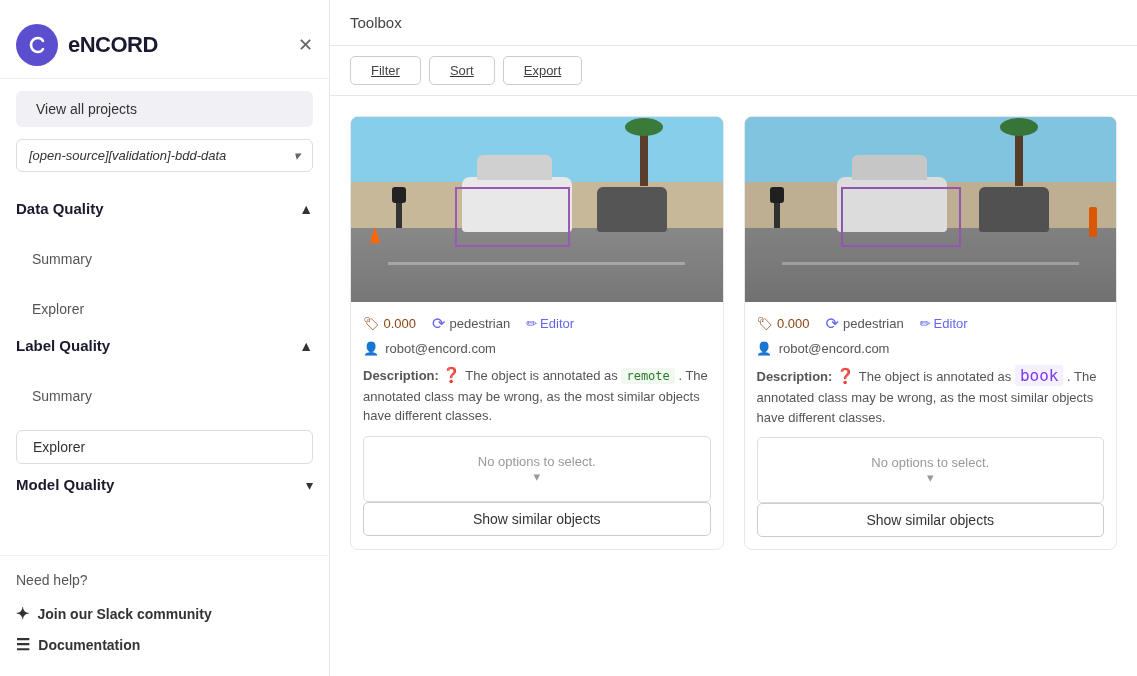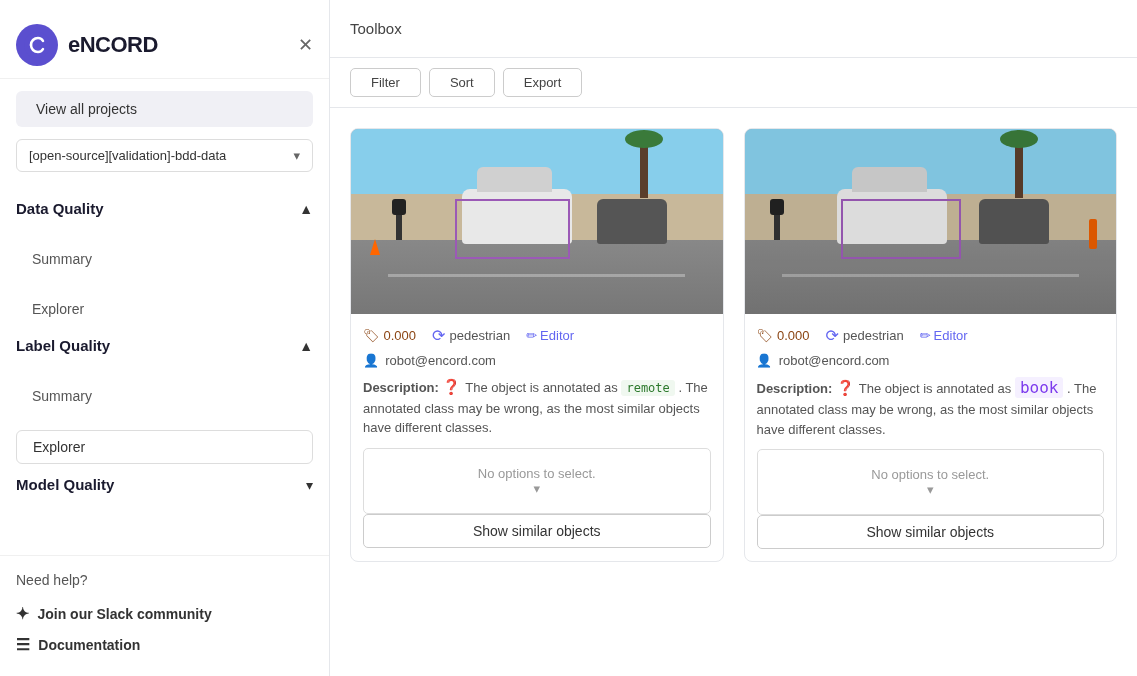--- a/index.html
+++ b/index.html
@@ -72,20 +72,21 @@
     .project-selector {
       margin: 0 16px 16px;
       display: flex;
       align-items: center;
       justify-content: space-between;
       padding: 8px 12px;
       border: 1px solid #ddd;
       border-radius: 6px;
       cursor: pointer;
       font-size: 13px;
+      font-style: italic;
     }
 
     .project-selector .chevron { color: #666; }
 
     .nav-section {
       padding: 0 16px;
     }
 
     .nav-section-header {
       display: flex;
@@ -147,31 +148,32 @@
     
     #main {
       flex: 1;
       display: flex;
       flex-direction: column;
       overflow: hidden;
       background: #fff;
     }
 
     .toolbox-bar {
-      padding: 20px 20px;
+      padding: 14px 20px;
       border-bottom: 1px solid #e5e7eb;
       font-size: 15px;
       color: #444;
     }
 
     .top-buttons-bar {
       display: flex;
       gap: 8px;
       padding: 10px 20px;
       border-bottom: 1px solid #e5e7eb;
+      text-decoration: underline;
     }
 
     .top-btn {
       padding: 6px 20px;
       border: 1px solid #ccc;
       border-radius: 5px;
       background: #fff;
       cursor: pointer;
       font-size: 13px;
       color: #444;

